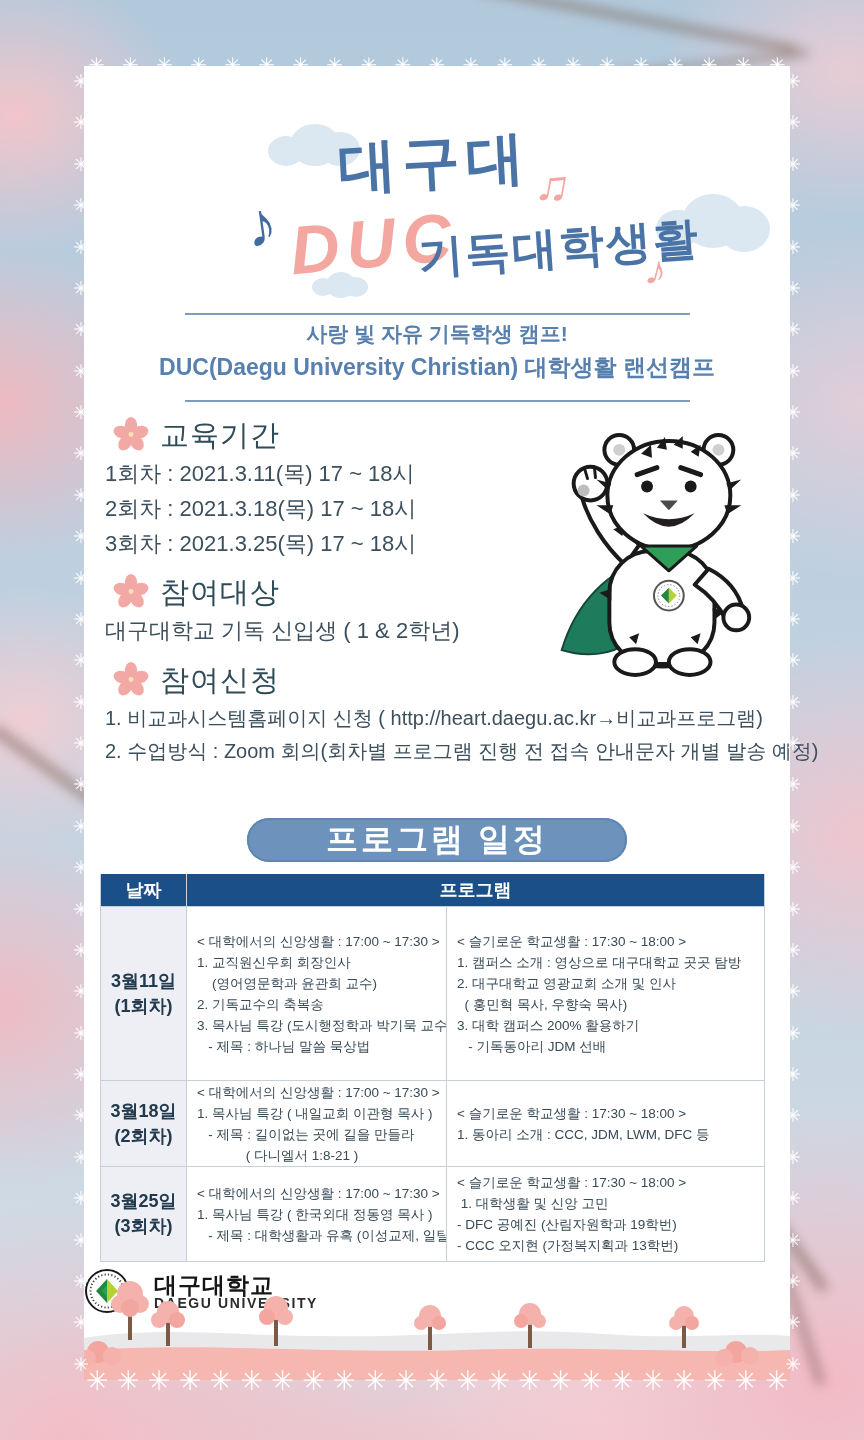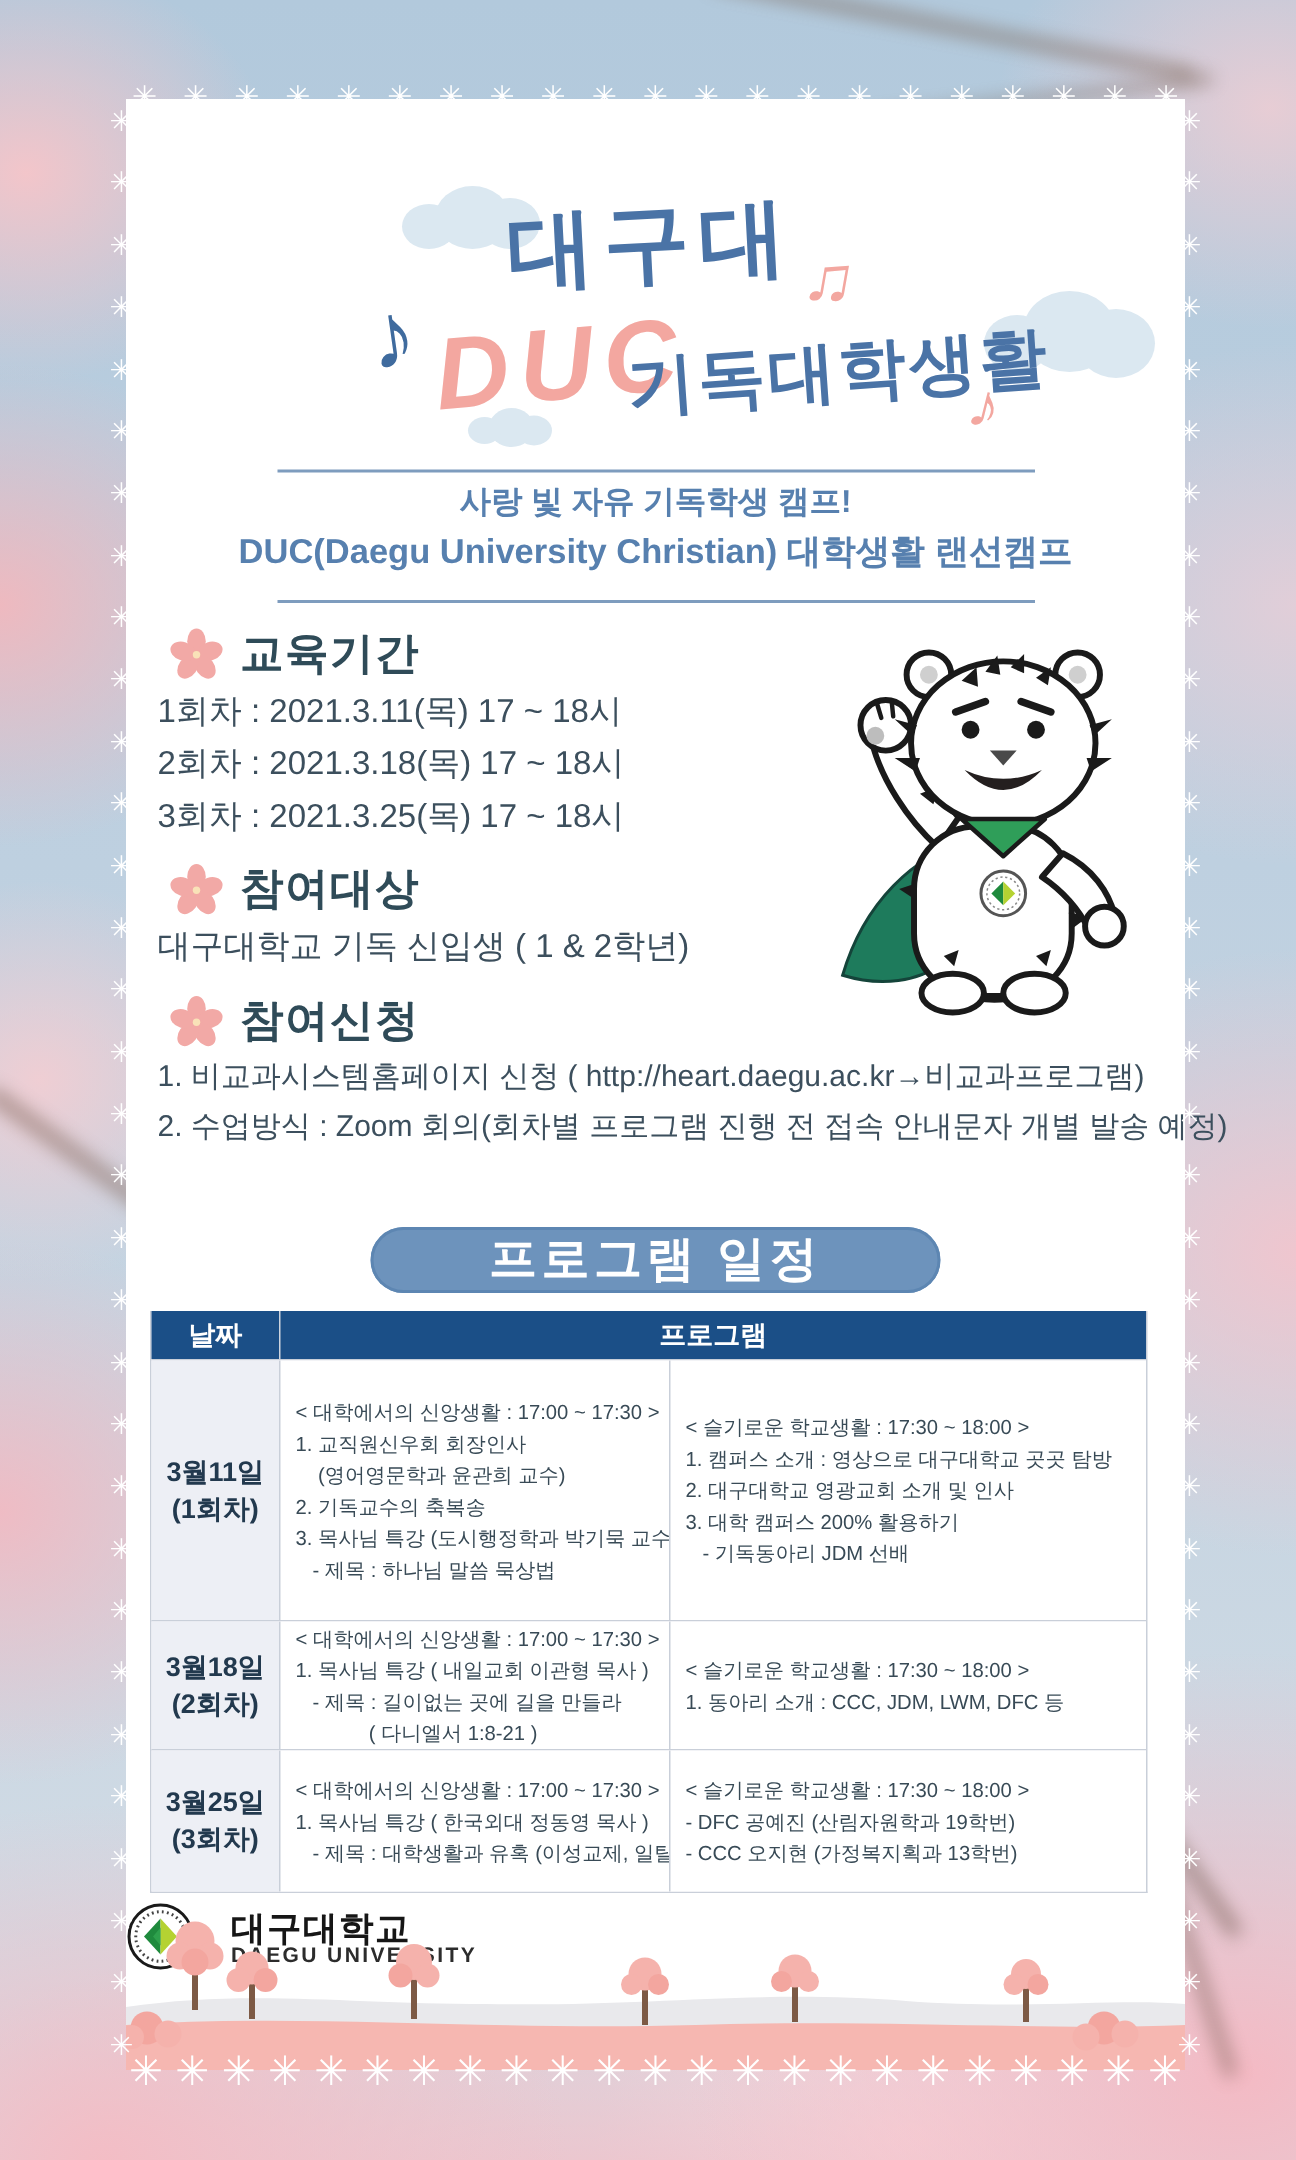--- a/index.html
+++ b/index.html
@@ -63,22 +63,22 @@
   .note-blue{left:162px;top:128px;font-size:62px;color:#3f6b9e;transform:rotate(-8deg);}
   .note-pink-bot{left:562px;top:184px;font-size:42px;color:#f3a7a0;transform:rotate(14deg);}
 
   .divider{position:absolute;left:101px;width:505px;height:2px;background:#7e9cbe;}
   .div1{top:247px;} .div2{top:334px;}
   .sub{position:absolute;left:0;width:706px;text-align:center;color:#5780af;font-weight:700;}
   .sub1{top:254px;font-size:21px;}
   .sub2{top:286px;font-size:23px;}
 
   
-  .sec-head{position:absolute;display:flex;align-items:flex-end;gap:10px;color:#2f4b58;
-    font-size:29px;font-weight:700;letter-spacing:1px;}
+  .sec-head{position:absolute;display:flex;align-items:flex-start;gap:10px;color:#2f4b58;
+    font-size:29px;font-weight:400;letter-spacing:1px;}
   .sec1-head{left:28px;top:350px;} .sec2-head{left:28px;top:507px;} .sec3-head{left:28px;top:595px;}
   .sec-lines{position:absolute;color:#3c4f5d;}
   .sec1-lines{left:21px;top:390px;font-size:22px;line-height:35px;}
   .sec2-lines{left:21px;top:547px;font-size:22px;line-height:35px;}
   .sec3-lines{left:21px;top:636px;font-size:20px;line-height:33px;}
   .tline{white-space:pre;}
 
   .blossom{width:38px;height:38px;flex:0 0 38px;}
 
   .tiger{position:absolute;left:448px;top:348px;width:238px;height:268px;}
@@ -370,20 +370,21 @@
             <div class="tline">1. 교직원신우회 회장인사</div>
             <div class="tline">    (영어영문학과 윤관희 교수)</div>
             <div class="tline">2. 기독교수의 축복송</div>
             <div class="tline">3. 목사님 특강 (도시행정학과 박기묵 교수)</div>
             <div class="tline">   - 제목 : 하나님 말씀 묵상법</div>
           </div>
         <div class="td td-prog td-right">
             <div class="tline">&lt; 슬기로운 학교생활 : 17:30 ~ 18:00 &gt;</div>
             <div class="tline">1. 캠퍼스 소개 : 영상으로 대구대학교 곳곳 탐방</div>
             <div class="tline">2. 대구대학교 영광교회 소개 및 인사</div>
+            <div class="tline">  ( 홍민혁 목사, 우향숙 목사)</div>
             <div class="tline">3. 대학 캠퍼스 200% 활용하기</div>
             <div class="tline">   - 기독동아리 JDM 선배</div>
           </div>
       </div>
       <div class="trow r1">
         <div class="td td-date">
           <div>3월18일</div>
           <div>(2회차)</div>
         </div>
         <div class="td td-prog td-left">
@@ -402,20 +403,21 @@
           <div>3월25일</div>
           <div>(3회차)</div>
         </div>
         <div class="td td-prog td-left">
             <div class="tline">&lt; 대학에서의 신앙생활 : 17:00 ~ 17:30 &gt;</div>
             <div class="tline">1. 목사님 특강 ( 한국외대 정동영 목사 )</div>
             <div class="tline">   - 제목 : 대학생활과 유혹 (이성교제, 일탈)</div>
           </div>
         <div class="td td-prog td-right">
             <div class="tline">&lt; 슬기로운 학교생활 : 17:30 ~ 18:00 &gt;</div>
+            <div class="tline"> 1. 대학생활 및 신앙 고민</div>
             <div class="tline">- DFC 공예진 (산림자원학과 19학번)</div>
             <div class="tline">- CCC 오지현 (가정복지획과 13학번)</div>
           </div>
       </div>
     </div>
 
     <div class="logo-row">
       <svg class="logo-emblem" viewBox="0 0 46 46">
         <circle cx="23" cy="23" r="21" fill="#fff" stroke="#1a1a1a" stroke-width="2"></circle>
         <circle cx="23" cy="23" r="16.5" fill="none" stroke="#444" stroke-width="2" stroke-dasharray="1.2,2.2"></circle>

